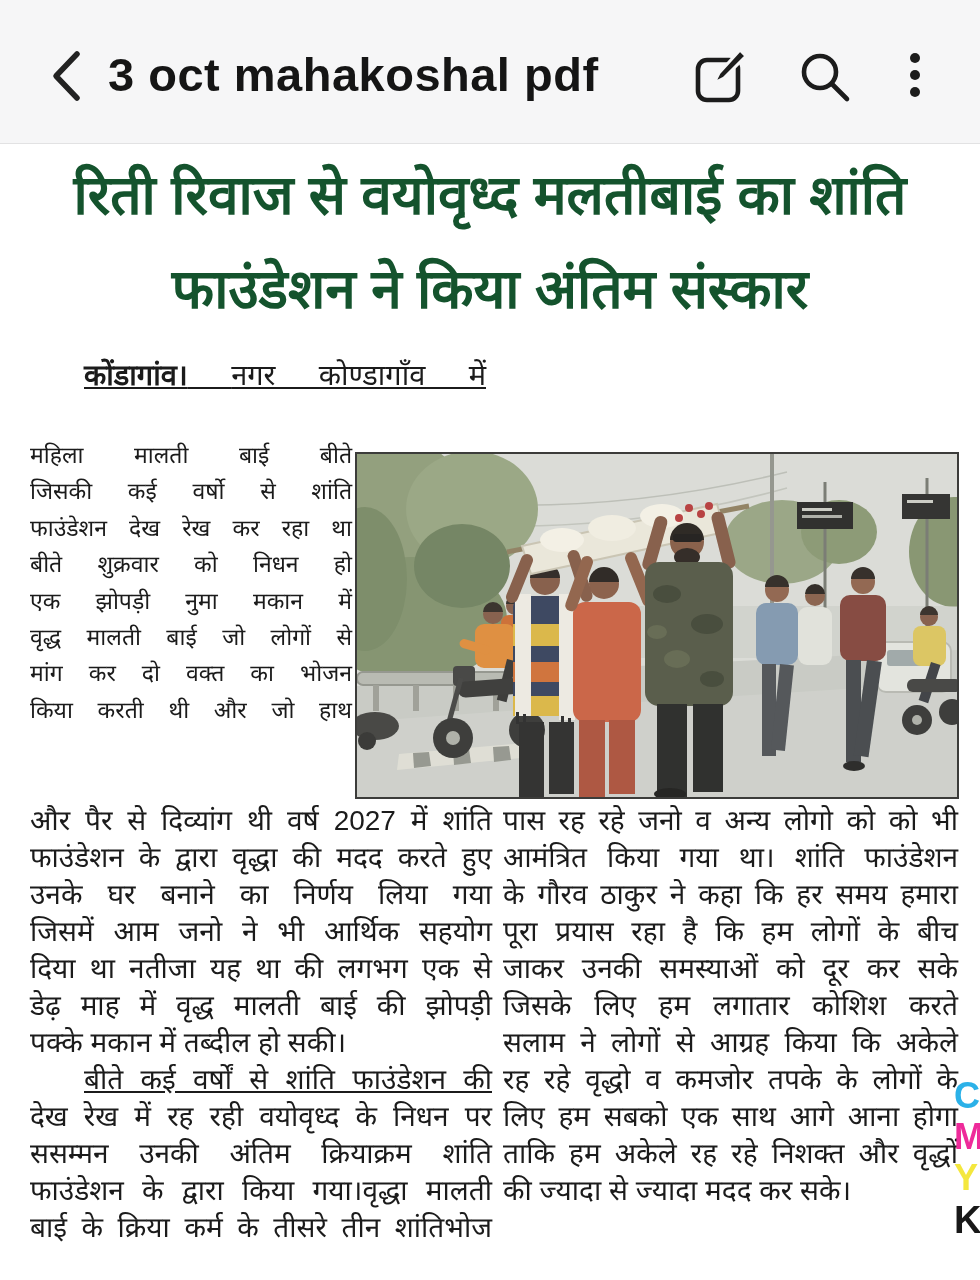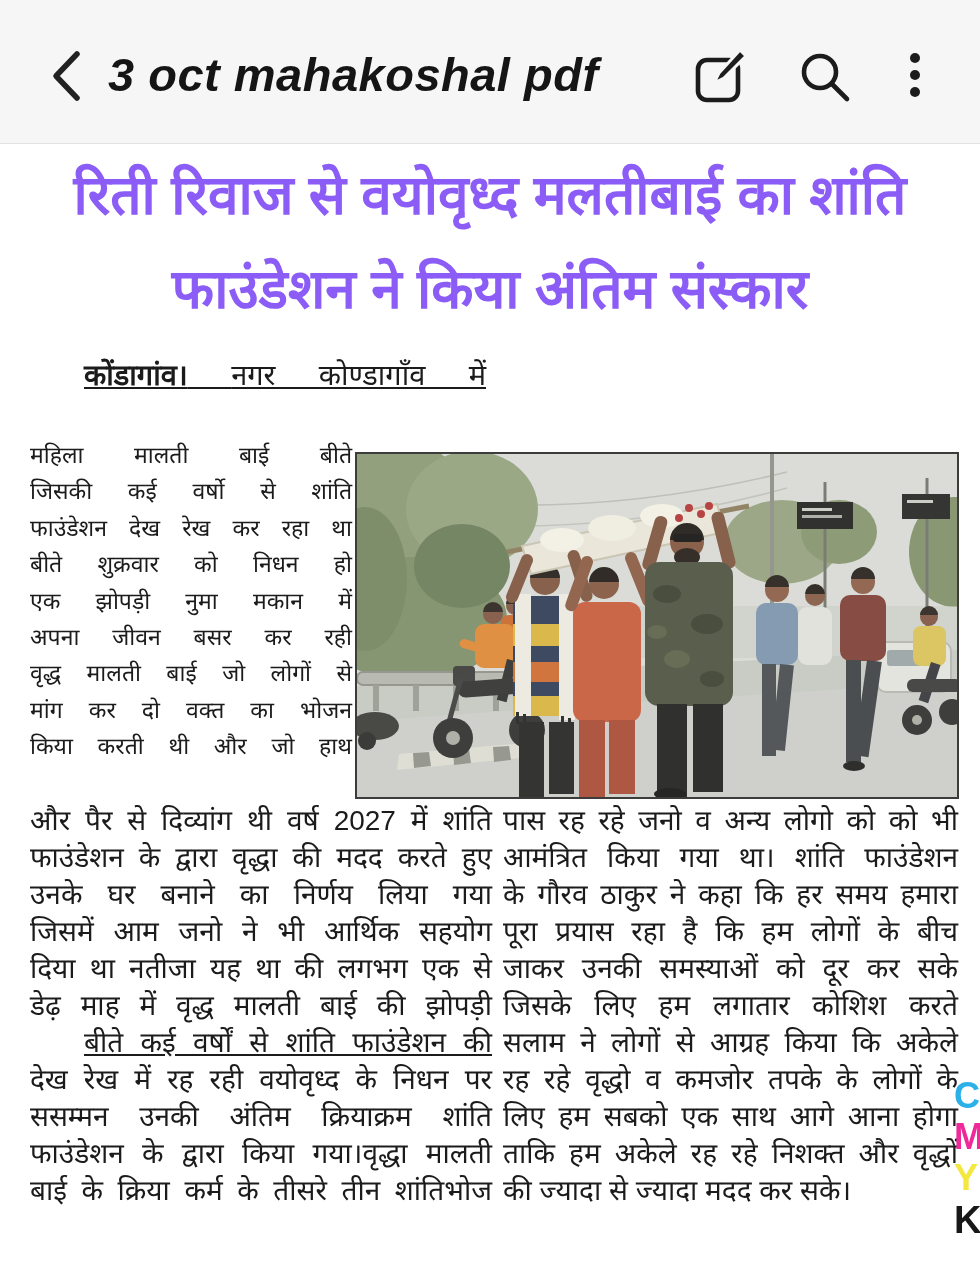--- a/index.html
+++ b/index.html
@@ -5,29 +5,29 @@
   html,body{margin:0;padding:0;background:#ffffff;}
   .screen{
     position:relative;width:980px;height:1280px;background:#ffffff;
     overflow:hidden;font-family:"Liberation Sans","DejaVu Sans",sans-serif;
   }
   
   .appbar{position:absolute;left:0;top:0;width:980px;height:143px;
     background:#f6f6f7;border-bottom:1px solid #e2e2e3;}
   .back-btn{position:absolute;left:44px;top:46px;width:48px;height:60px;cursor:pointer;}
   .appbar-title{position:absolute;left:108px;top:47px;font-size:47px;font-weight:700;
-    color:#151515;letter-spacing:.5px;white-space:nowrap;font-style:italic;}
+    color:#151515;letter-spacing:.5px;white-space:nowrap;}
   .icon-btn{position:absolute;top:42px;width:64px;height:68px;cursor:pointer;}
   .edit-btn{left:688px;}
   .search-btn{left:792px;}
   .menu-btn{left:894px;width:42px;}
   
   .page{position:absolute;left:0;top:144px;width:980px;height:1136px;background:#ffffff;}
   .headline{position:absolute;left:30px;width:920px;text-align:center;
-    font-weight:800;font-size:55px;line-height:74px;color:#8b5cf6;}
+    font-weight:800;font-size:55px;line-height:74px;color:#14532d;}
   .hl1{top:14px;} .hl2{top:108px;}
   .colblock{position:absolute;color:#1b1b1b;}
   .jl{text-align:justify;text-align-last:justify;}
   .ll{text-align-last:left;}
   .ind{text-indent:54px;text-decoration:underline;}
   .topcol{font-size:29px;line-height:40px;}
   .narrowcol{font-size:23px;line-height:36.4px;}
   .botcol{font-size:28px;line-height:37px;}
   .dateline{font-weight:800;}
   
@@ -79,21 +79,20 @@
       <div class="jl ind"><span class="dateline">कोंडागांव।</span> <span>नगर कोण्डागाँव में</span></div>
     </div>
 
 
     <div class="colblock narrowcol" style="left:30px;top:293px;width:322px;">
       <div class="jl">महिला मालती बाई बीते</div>
       <div class="jl">जिसकी कई वर्षो से शांति</div>
       <div class="jl">फाउंडेशन देख रेख कर रहा था</div>
       <div class="jl">बीते शुक्रवार को निधन हो</div>
       <div class="jl">एक झोपड़ी नुमा मकान में</div>
-      <div class="jl">अपना जीवन बसर कर रही</div>
       <div class="jl">वृद्ध मालती बाई जो लोगों से</div>
       <div class="jl">मांग कर दो वक्त का भोजन</div>
       <div class="jl">किया करती थी और जो हाथ</div>
     </div>
 
     <div class="photo">
       <svg width="600" height="343" viewBox="0 0 600 343">
 
         <rect x="0" y="0" width="600" height="343" fill="#d8dad4"></rect>
         <path d="M0,38 Q210,72 430,18" stroke="#b8bab2" fill="none" stroke-width="1.5"></path>
@@ -268,20 +267,21 @@
       </svg>
     </div>
 
     <div class="colblock botcol" style="left:30px;top:658px;width:462px;">
       <div class="jl">और पैर से दिव्यांग थी वर्ष 2027 में शांति</div>
       <div class="jl">फाउंडेशन के द्वारा वृद्धा की मदद करते हुए</div>
       <div class="jl">उनके घर बनाने का निर्णय लिया गया</div>
       <div class="jl">जिसमें आम जनो ने भी आर्थिक सहयोग</div>
       <div class="jl">दिया था नतीजा यह था की लगभग एक से</div>
       <div class="jl">डेढ़ माह में वृद्ध मालती बाई की झोपड़ी</div>
+      <div class="jl ll">पक्के मकान में तब्दील हो सकी।</div>
       <div class="jl ind">बीते कई वर्षों से शांति फाउंडेशन की</div>
       <div class="jl">देख रेख में रह रही वयोवृध्द के निधन पर</div>
       <div class="jl">ससम्मन उनकी अंतिम क्रियाक्रम शांति</div>
       <div class="jl">फाउंडेशन के द्वारा किया गया।वृद्धा मालती</div>
       <div class="jl">बाई के क्रिया कर्म के तीसरे तीन शांतिभोज</div>
     </div>
 
     <div class="colblock botcol" style="left:503px;top:658px;width:455px;">
       <div class="jl">पास रह रहे जनो व अन्य लोगो को को भी</div>
       <div class="jl">आमंत्रित किया गया था। शांति फाउंडेशन</div>

